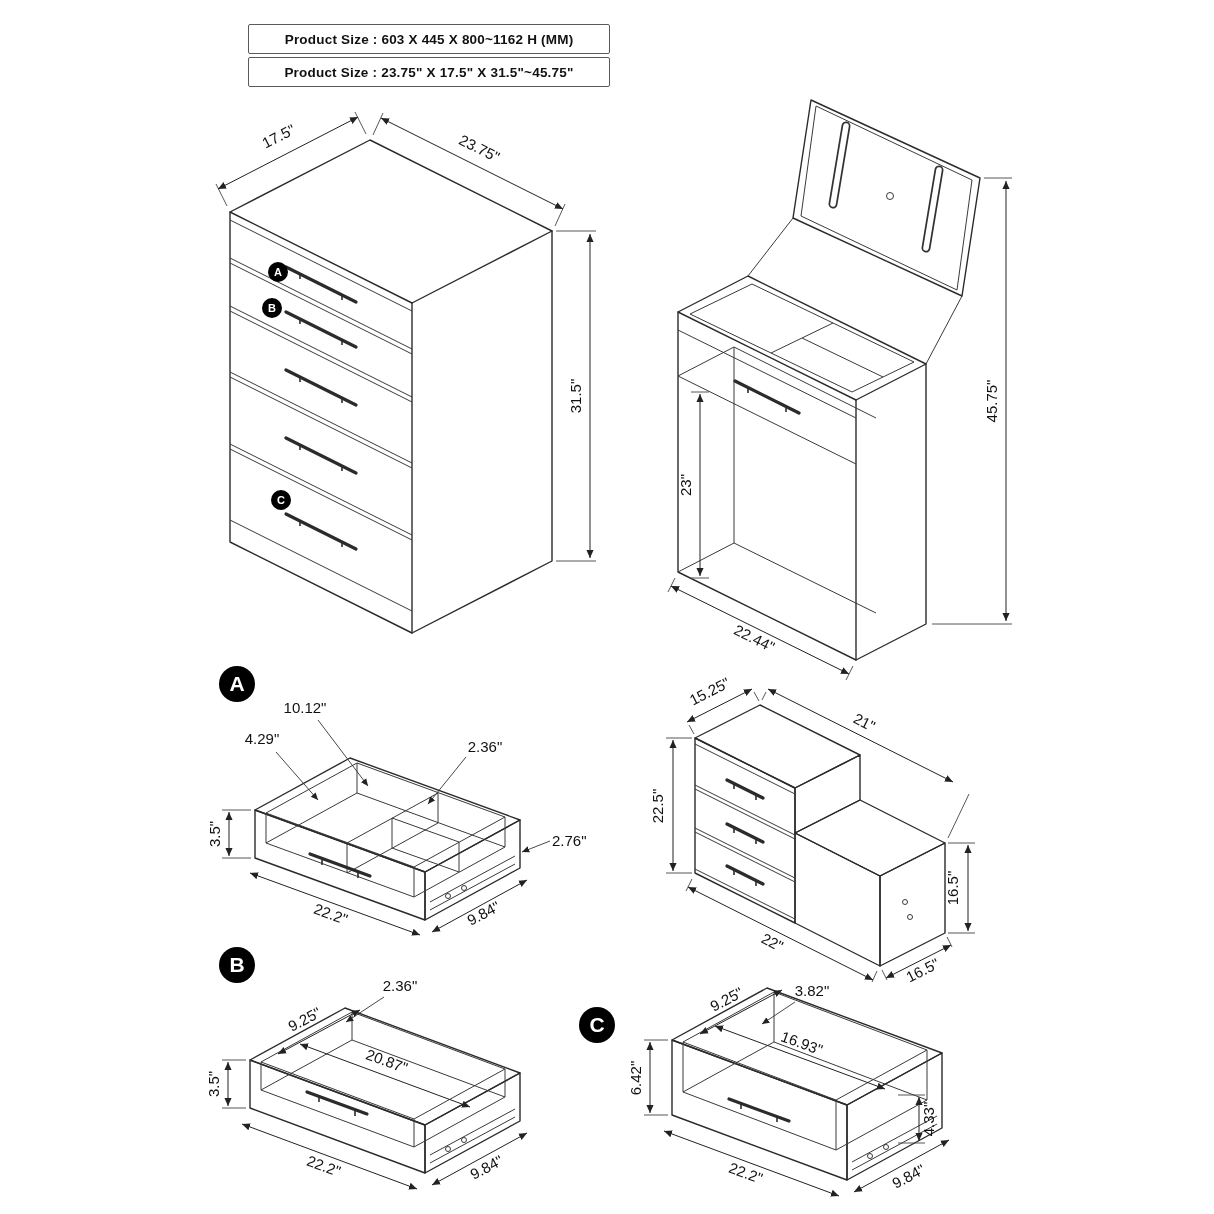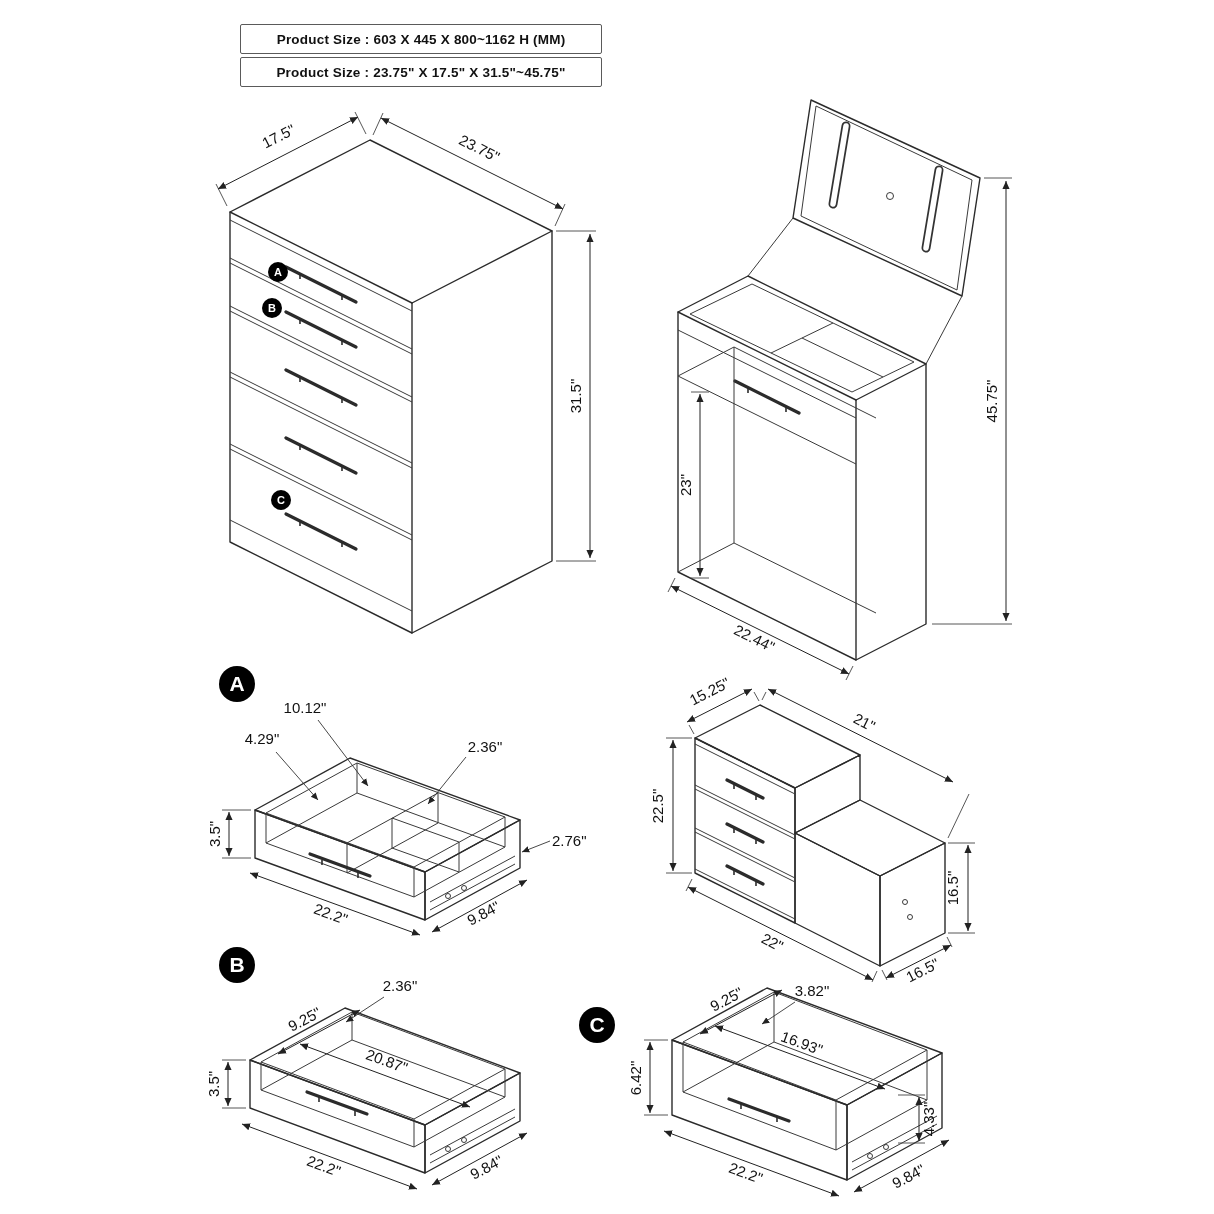--- a/index.html
+++ b/index.html
@@ -1,19 +1,19 @@
 <!DOCTYPE html>
 <html><head>
 <meta charset="utf-8">
 <title>Product Dimension Diagram</title>
 <style>
   html,body{margin:0;padding:0;background:#fff;}
   body{width:1214px;height:1214px;position:relative;font-family:"Liberation Sans",sans-serif;}
   .size-box{
-    position:absolute;left:240px;width:362px;height:30px;border:1.5px solid #5a5a5a;
+    position:absolute;left:248px;width:362px;height:30px;border:1.5px solid #5a5a5a;
     border-radius:2px;display:flex;align-items:center;justify-content:center;
     font-weight:bold;font-size:13.5px;color:#111;background:#fff;box-sizing:border-box;
     letter-spacing:.2px;white-space:nowrap;
   }
   #size-mm{top:24px}
   #size-in{top:57px}
   svg{position:absolute;left:0;top:0;}
   .ln{stroke:#2b2b2b;stroke-width:1.4;fill:none;stroke-linejoin:round;stroke-linecap:round;}
   .ln2{stroke:#3a3a3a;stroke-width:1;fill:none;stroke-linejoin:round;}
   .dim{stroke:#222;stroke-width:1;fill:none;}

